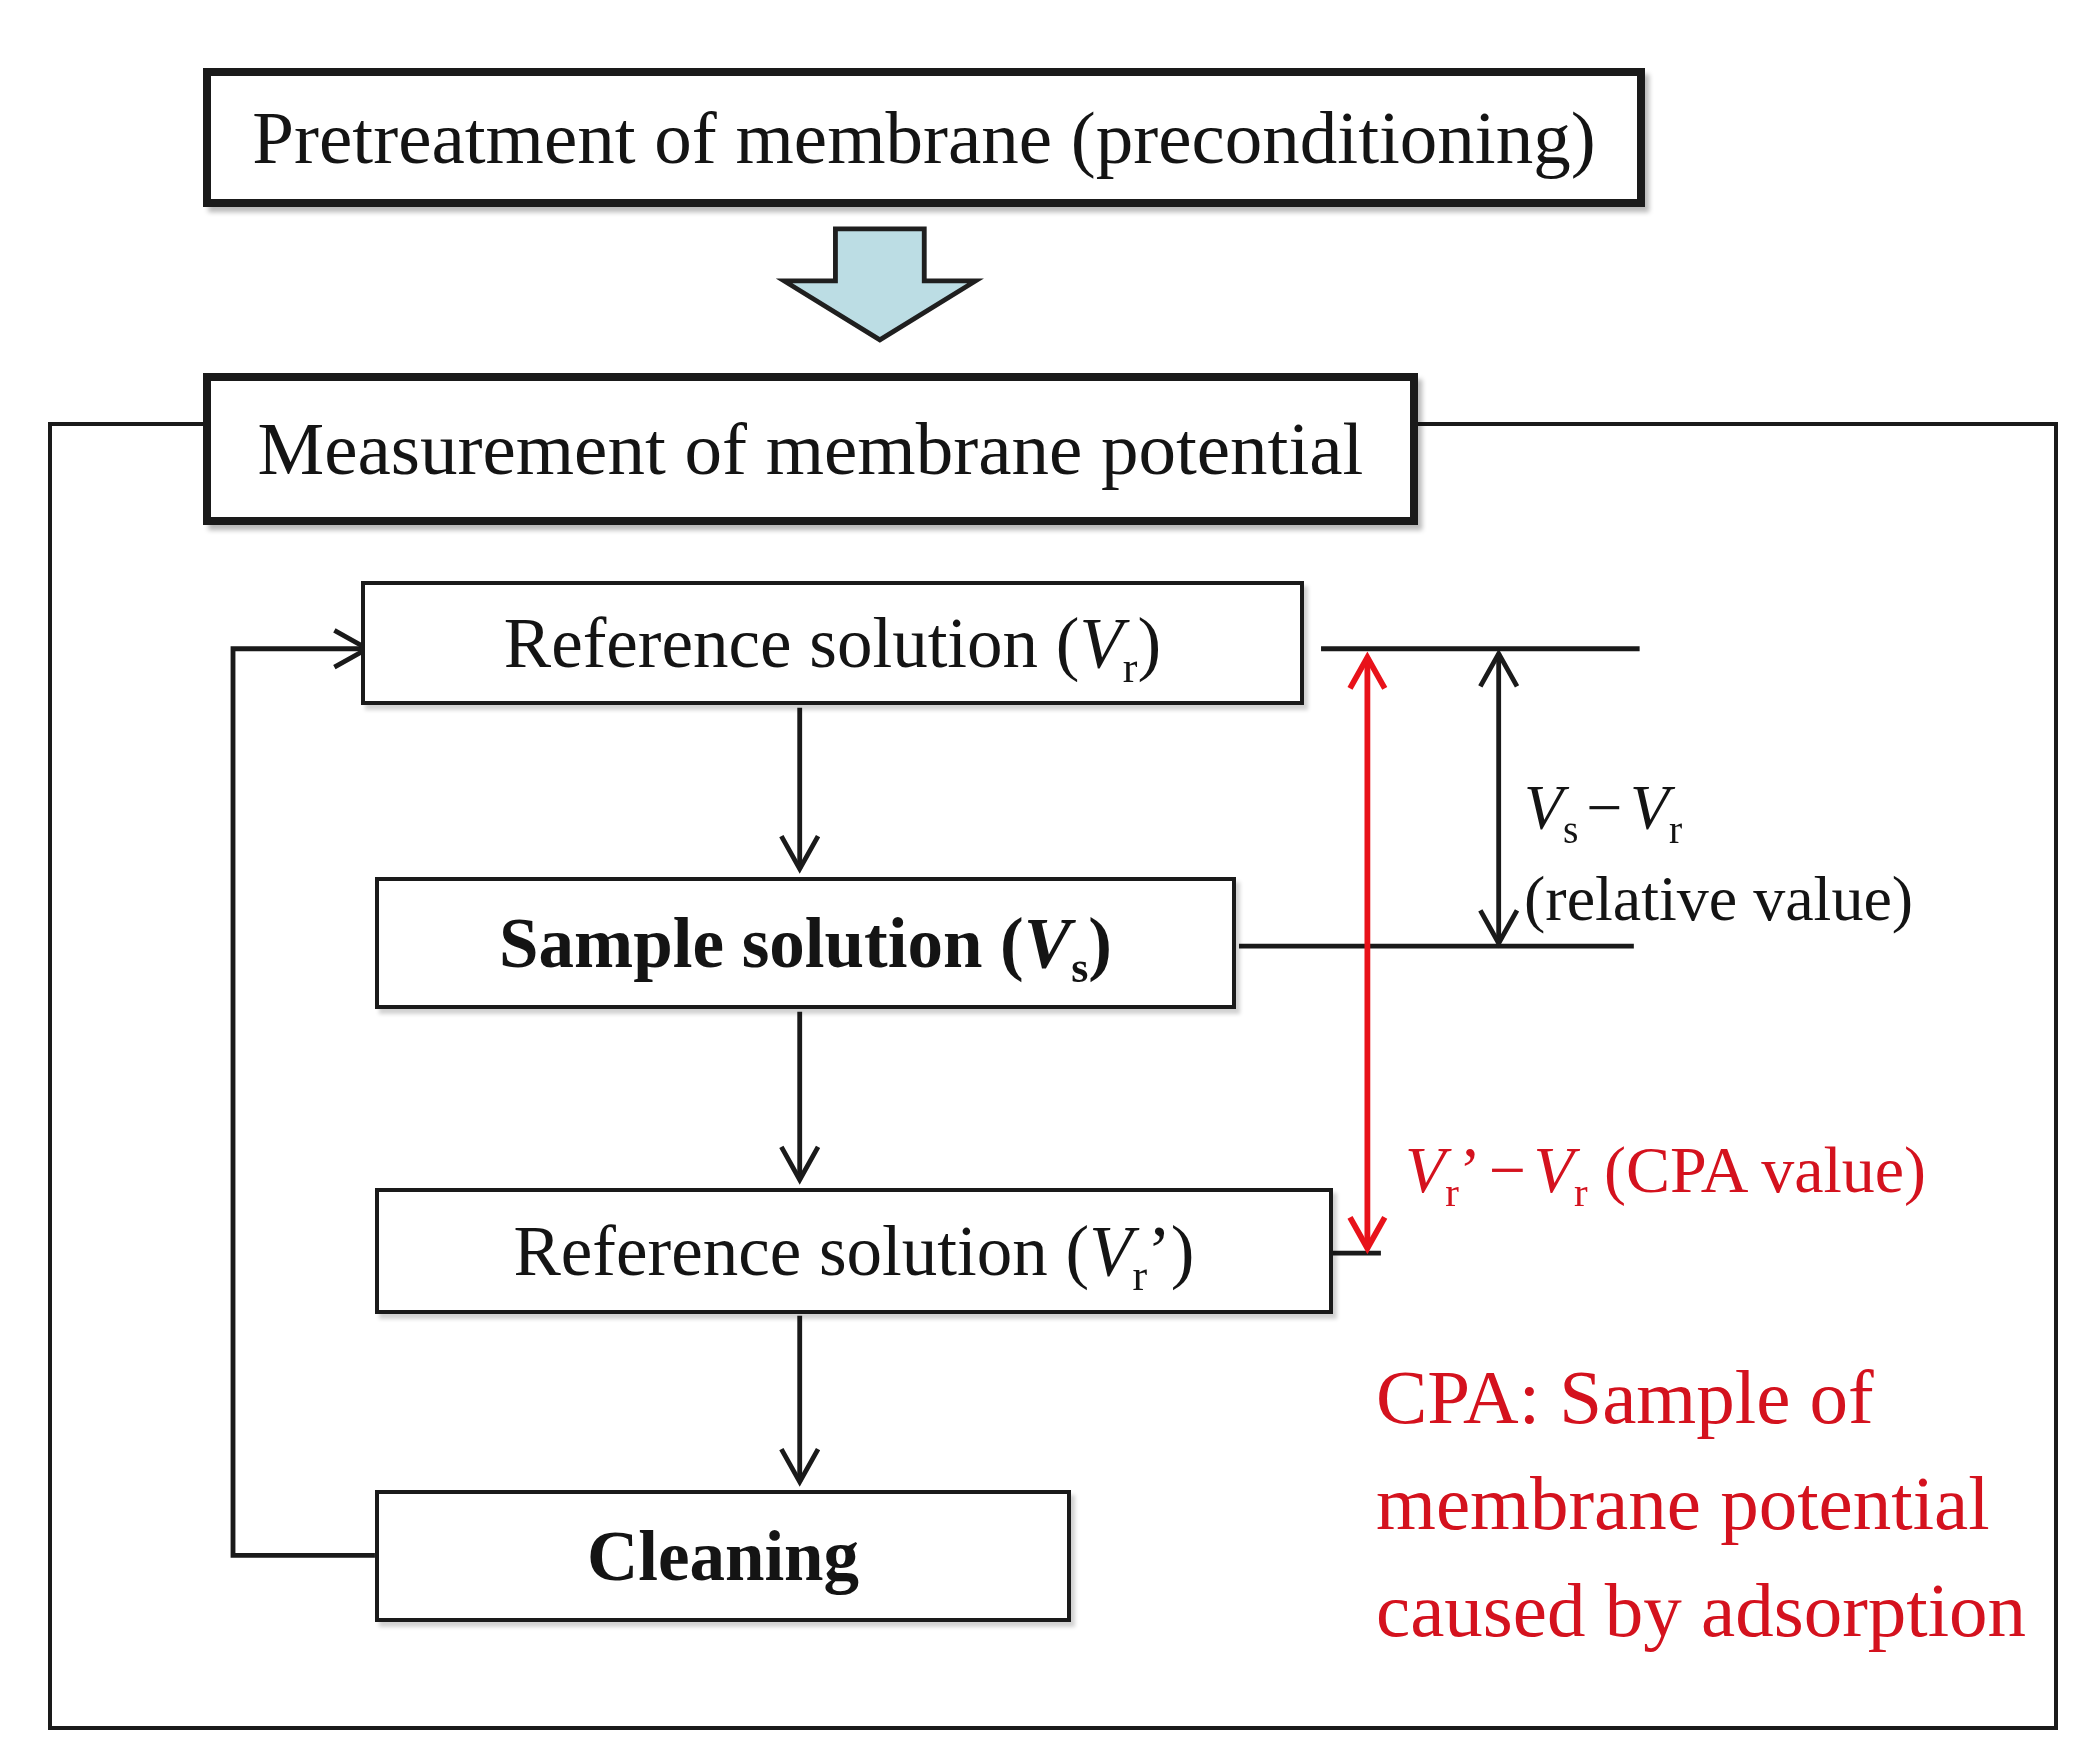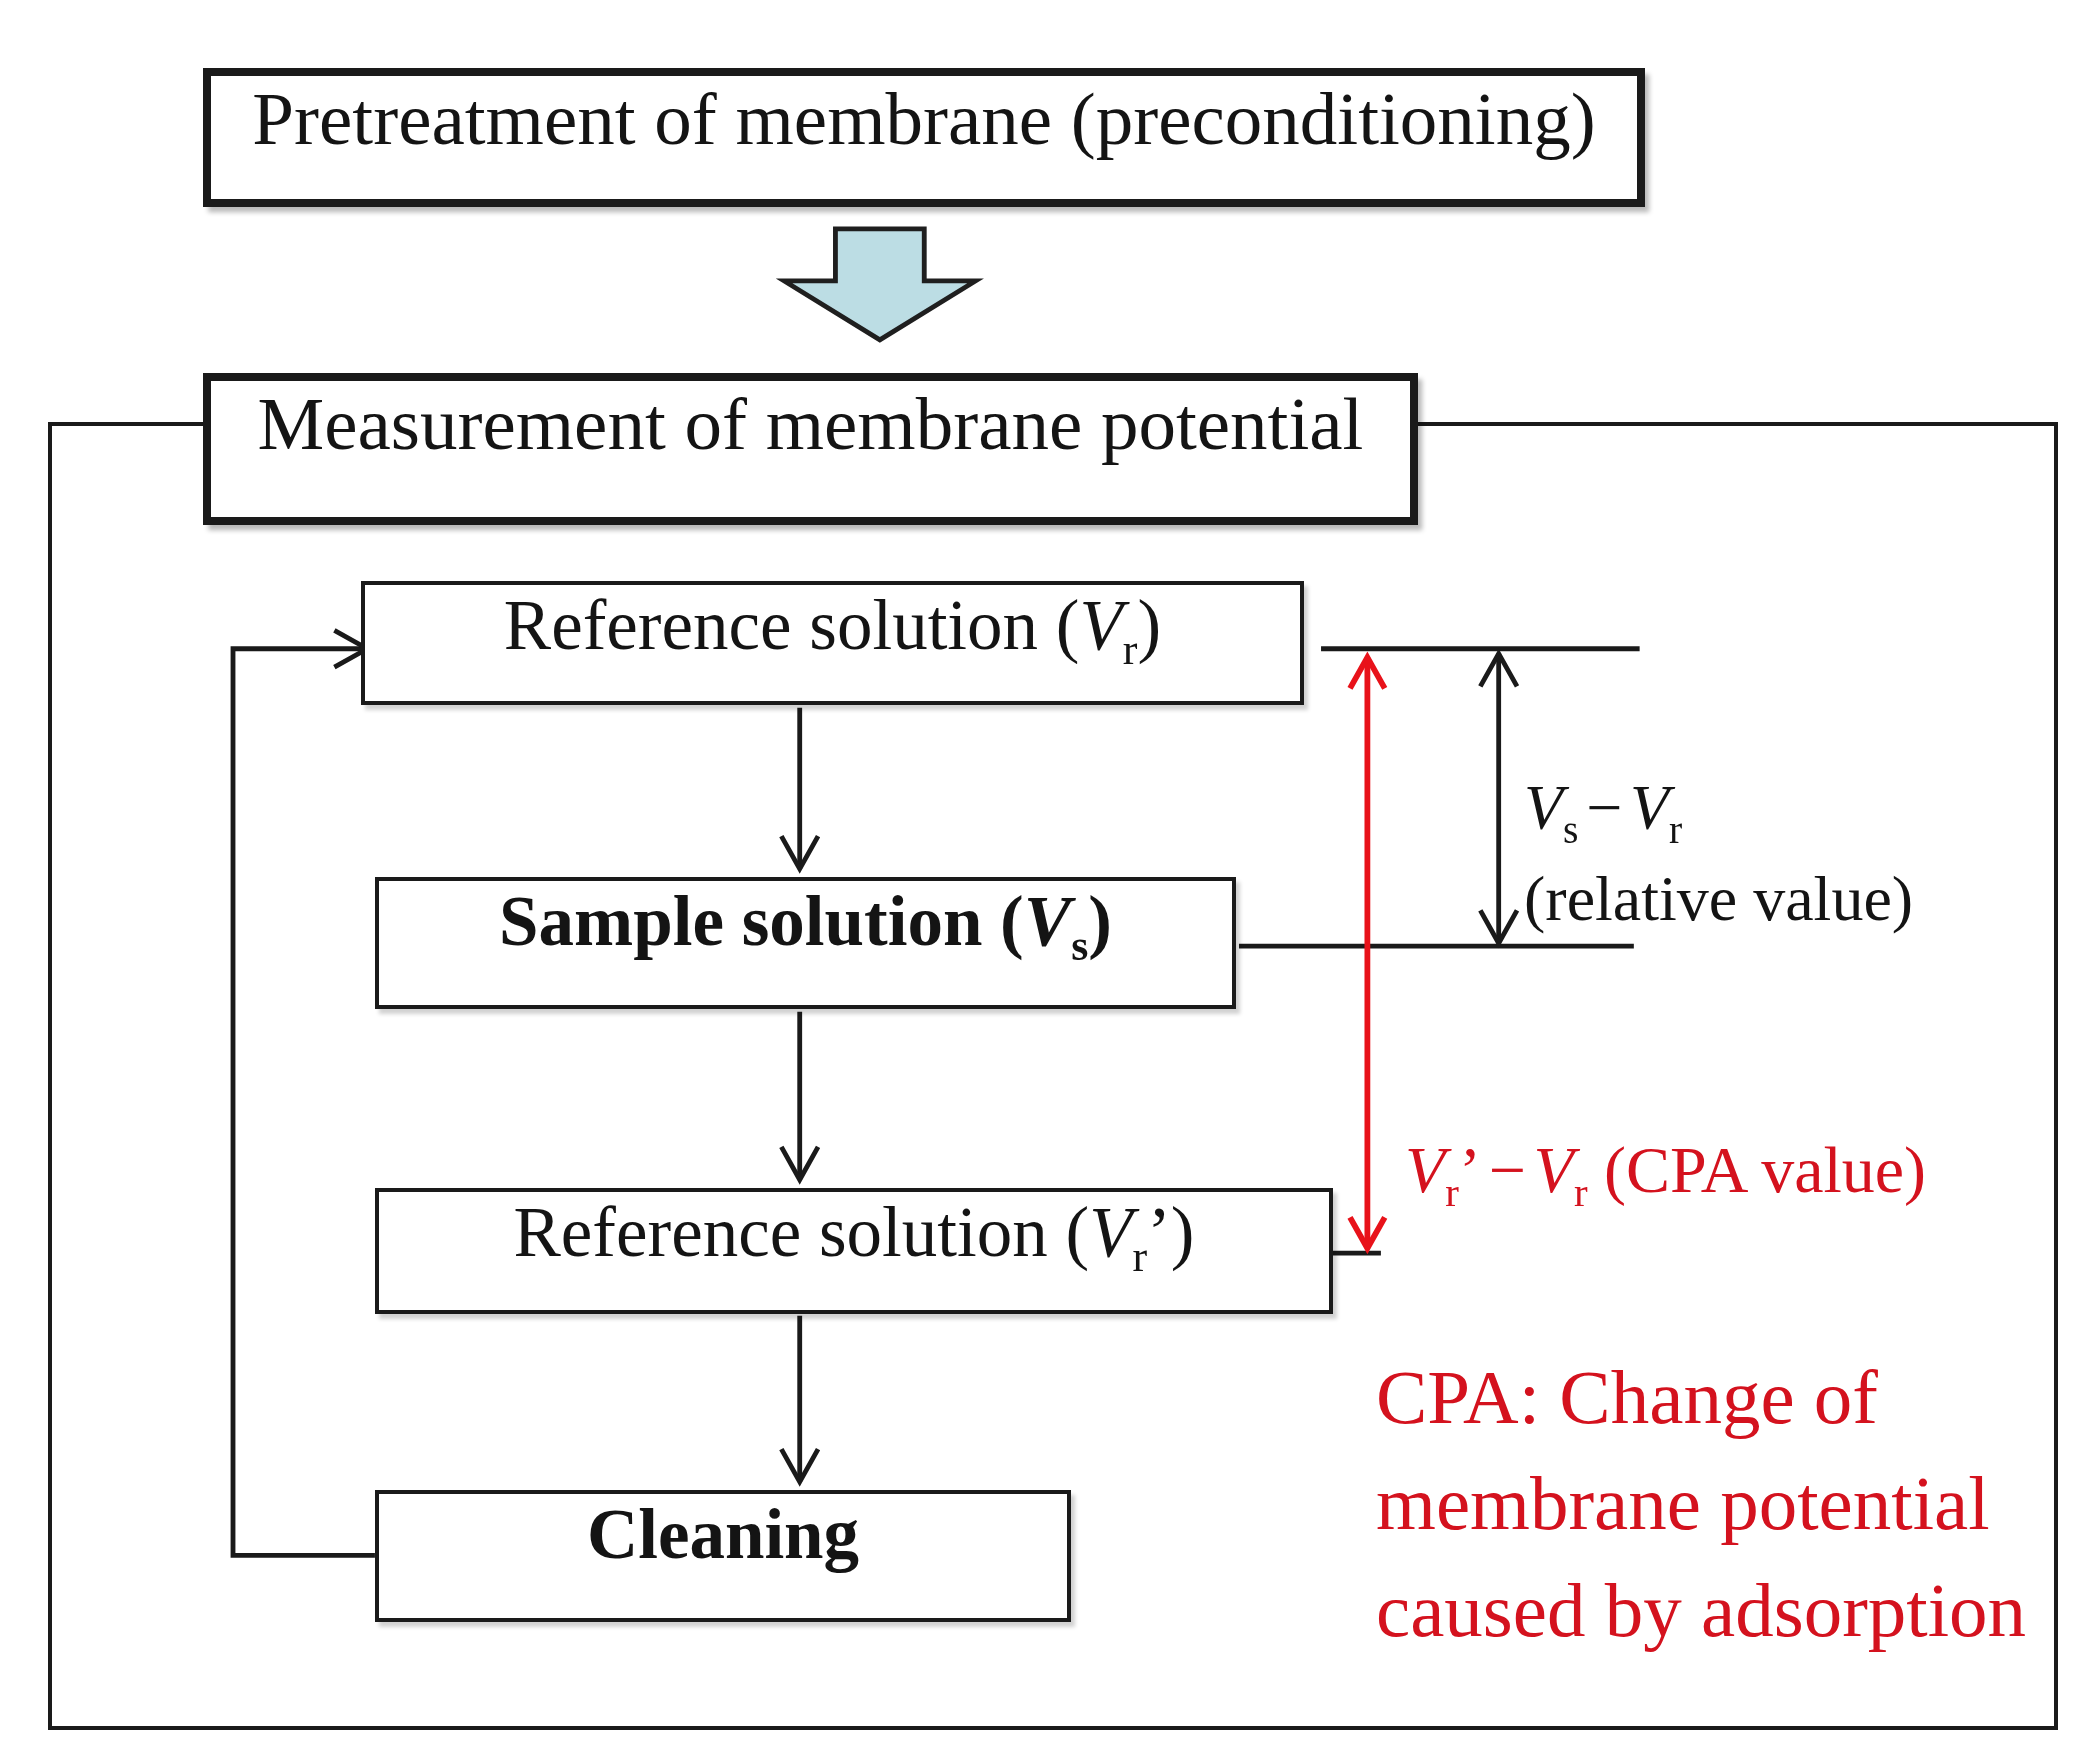--- a/index.html
+++ b/index.html
@@ -15,21 +15,21 @@
     position:relative;width:2086px;height:1759px;background:#ffffff;overflow:hidden;
     font-family:"Liberation Serif","DejaVu Serif",serif;color:var(--text-black);
   }
   #overlay{position:absolute;left:0;top:0;width:2086px;height:1759px;z-index:2;}
   .outline{
     position:absolute;left:48px;top:422px;width:2010px;height:1308px;
     border:4.8px solid var(--line-black);box-sizing:border-box;z-index:1;background:transparent;
   }
   .box{
     position:absolute;background:#ffffff;border:4.8px solid var(--line-black);
-    box-sizing:border-box;display:flex;align-items:flex-start;justify-content:center;
+    box-sizing:border-box;display:flex;align-items:center;justify-content:center;
     text-align:center;z-index:3;box-shadow:3.9px 4.8px 3.9px rgba(0,0,0,0.18);
     white-space:nowrap;
   }
   .box.thick{border-width:8.7px;box-shadow:4.8px 5.8px 4.8px rgba(0,0,0,0.28);}
   #box-pre{left:203px;top:68px;width:1442px;height:139px;font-size:75px;}
   #box-meas{left:203px;top:373px;width:1215px;height:152px;font-size:75px;z-index:4;}
   #box-ref1{left:361px;top:581px;width:943px;height:124px;font-size:71px;}
   #box-sample{left:375px;top:877px;width:861px;height:132px;font-size:71px;font-weight:bold;}
   #box-ref2{left:375px;top:1188px;width:958px;height:126px;font-size:71px;}
   #box-clean{left:375px;top:1490px;width:696px;height:132px;font-size:71px;font-weight:bold;}
@@ -99,19 +99,19 @@
   </div>
 
   <div class="ann" id="lbl-relative">
     <div><span class="v">V</span><sub>s</sub><span class="mi">−</span><span class="v">V</span><sub>r</sub></div>
     <div>(relative value)</div>
   </div>
 
   <div class="ann" id="lbl-cpa-value"><span class="v">V</span><sub>r</sub><span>’</span><span class="mi">−</span><span class="v">V</span><sub>r</sub><span> (CPA value)</span></div>
 
   <div class="ann" id="lbl-cpa-note">
-    <div>CPA: Change of</div>
+    <div>CPA: Sample of</div>
     <div>membrane potential</div>
     <div>caused by adsorption</div>
   </div>
 
 </div>
 
 
 </body></html>

